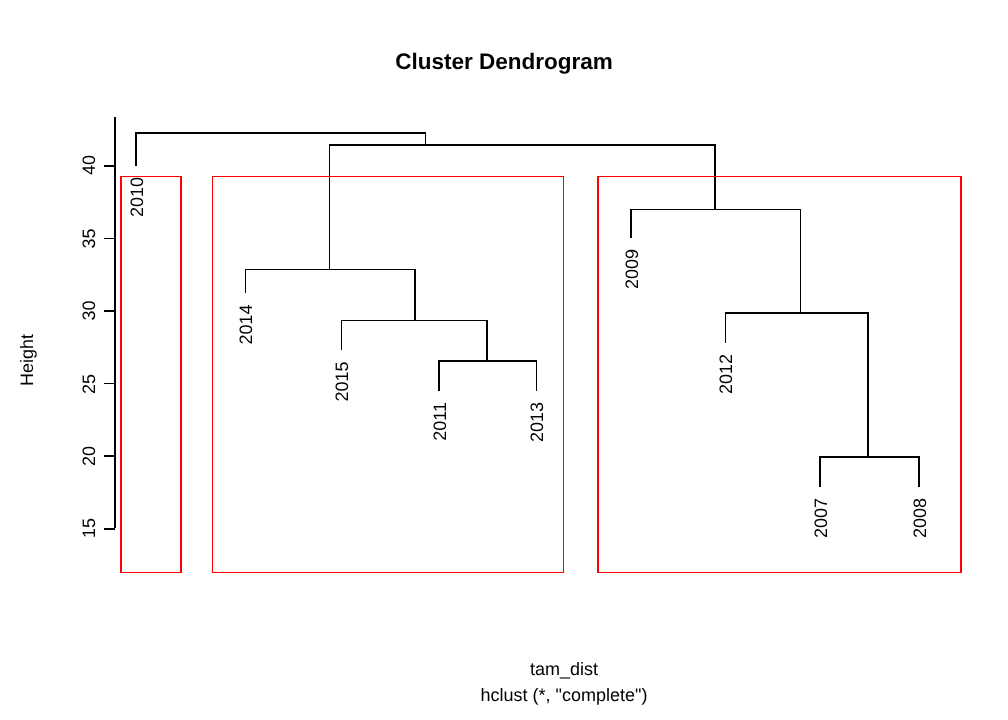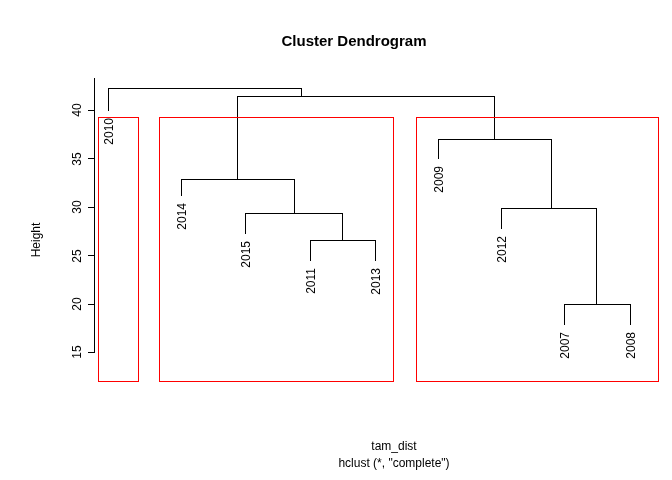--- a/index.html
+++ b/index.html
@@ -14,21 +14,20 @@
     color: #000000;
     overflow: hidden;
     position: relative;
   }
   #plot-root {
     position: absolute;
     left: 0;
     top: 0;
     width: 644px;
     height: 480px;
-    margin-left: 18px;
   }
   svg#dendrogram-svg {
     display: block;
     width: 672px;
     height: 480px;
   }
   .plot-title {
     font-family: "Liberation Sans", sans-serif;
     font-size: 15px;
     font-weight: bold;

